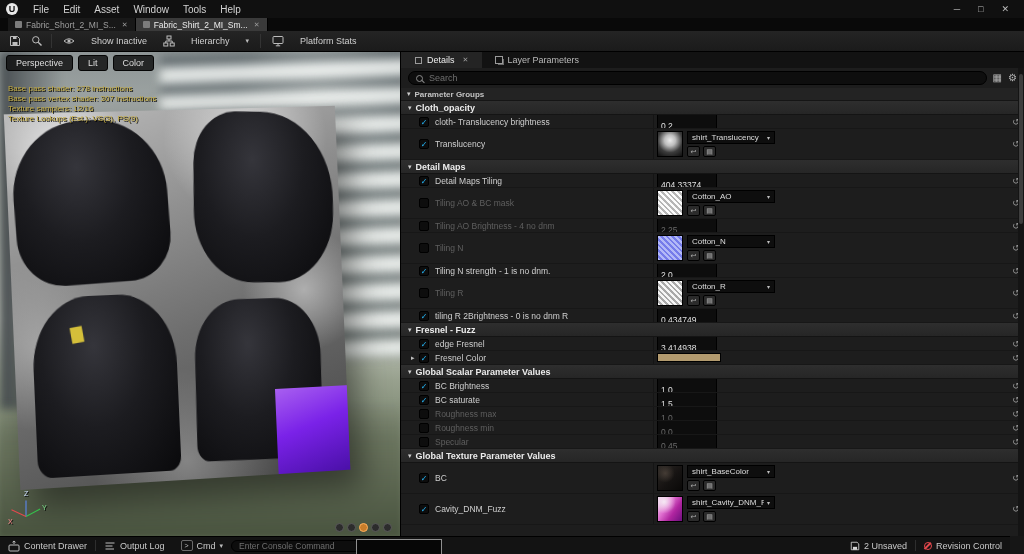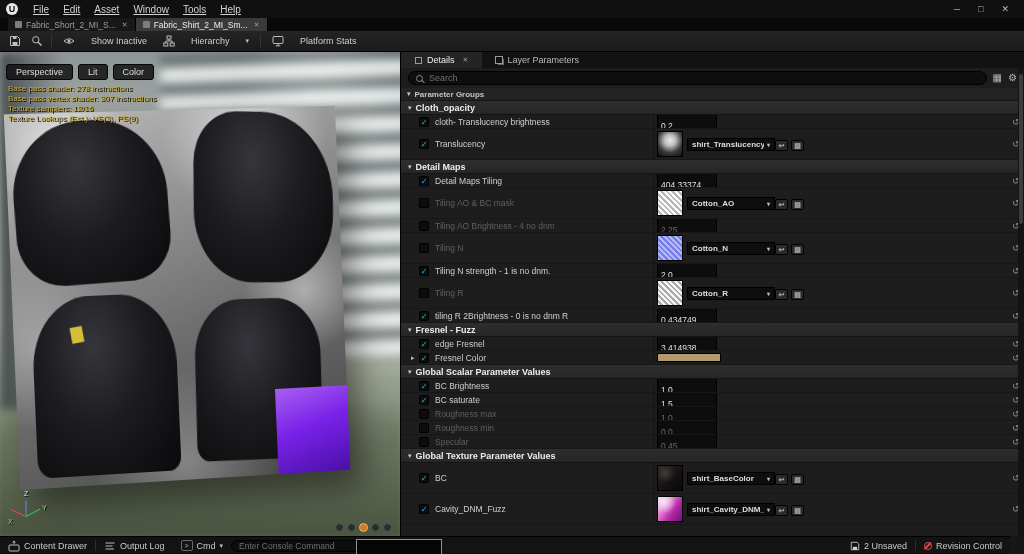--- a/index.html
+++ b/index.html
@@ -4,21 +4,21 @@
 <style>
   * { box-sizing: border-box; margin: 0; padding: 0; }
   html,body { width:1024px; height:554px; overflow:hidden; background:#0d0d0d;
     font-family:"Liberation Sans", sans-serif; color:#cfcfcf; }
   .app { position:relative; width:1024px; height:554px; background:#161616; }
 
   
   .titlebar { height:18px; background:#101010; display:flex; align-items:center; padding:0 6px; }
   .logo { width:12px; height:12px; border-radius:50%; background:#e8e8e8; color:#111;
     font-size:9px; font-weight:bold; line-height:12px; text-align:center; margin-right:8px; }
-  .menu-item { font-size:10px; color:#d2d2d2; padding:0 7px; cursor:default;text-decoration:underline; }
+  .menu-item { font-size:10px; color:#d2d2d2; padding:0 7px; cursor:default; }
   .titlebar-spacer { flex:1; }
   .winctl { font-size:9px; color:#bdbdbd; padding:0 9px; }
 
   
   .tabbar { height:13px; background:#090909; display:flex; align-items:flex-end; padding-left:8px; }
   .atab { height:13px; display:flex; align-items:center; gap:4px; padding:0 7px;
     background:#181818; color:#9f9f9f; font-size:8.5px; border-right:1px solid #000; }
   .atab.active { background:#3a3a3a; color:#ececec; }
   .atab-icon { width:7px; height:7px; background:#7d7d7d; border-radius:1px; }
   .atab-close { font-size:7px; color:#9a9a9a; margin-left:2px; }
@@ -61,21 +61,21 @@
   .shirt { position:absolute;
     background:radial-gradient(ellipse at 42% 28%, #35353b 0%, #1c1c20 45%, #09090b 100%); }
   .shirt.s1 { left:6px;  top:8px;   width:152px; height:162px; border-radius:46% 46% 28% 30%; transform:rotate(-2deg); }
   .shirt.s2 { right:6px; top:4px;   width:142px; height:172px; border-radius:30% 52% 40% 42%; transform:rotate(2deg); }
   .shirt.s3 { left:18px; top:182px; width:142px; height:178px; border-radius:40% 40% 8% 10%; }
   .shirt.s4 { right:26px;top:192px; width:128px; height:162px; border-radius:36% 36% 10% 10%; transform:rotate(1deg); }
   .purple-patch { position:absolute; right:0; bottom:0; width:74px; height:86px;
     background:linear-gradient(160deg,#a85ff0 0%,#7a22e8 45%,#4a10a8 100%); }
   .tag { position:absolute; left:56px; top:212px; width:12px; height:16px; background:#d4bf3a; transform:rotate(-8deg); }
 
-  .vp-buttons { position:absolute; top:12px; left:6px; display:flex; gap:5px; z-index:6; }
+  .vp-buttons { position:absolute; top:3px; left:6px; display:flex; gap:5px; z-index:6; }
   .vp-btn { background:rgba(18,18,18,.85); color:#dedede; font-size:9px; padding:2px 9px;
     border-radius:3px; border:1px solid #050505; }
   .vp-stats { position:absolute; top:32px; left:8px; z-index:6; font-size:8px; line-height:10px;
     color:#c0a83e; text-shadow:1px 1px 0 #000; }
   .mesh-buttons { position:absolute; bottom:4px; right:8px; display:flex; gap:3px; z-index:6; }
   .mesh-btn { width:9px; height:9px; border-radius:50%; background:#2c2c2c; border:1px solid #5a5a5a; }
   .mesh-btn.active { background:#c87d2a; border-color:#ffb05e; }
   .axis-gizmo { position:absolute; left:8px; bottom:6px; width:44px; height:44px; z-index:6; font-size:7px; }
   .ax-line { position:absolute; transform-origin:left center; height:1px; width:16px; left:18px; top:30px; }
   .ax-z { background:#5c8cff; transform:rotate(-90deg); }
@@ -137,21 +137,21 @@
     repeating-linear-gradient(45deg, rgba(255,255,255,.35) 0 2px, rgba(80,80,220,.35) 2px 4px), #8a94f2; }
   .thumb-cotton_r { background:
     repeating-linear-gradient(45deg, rgba(250,250,250,.9) 0 2px, rgba(165,165,165,.9) 2px 4px),
     repeating-linear-gradient(-45deg, #e6e6e6 0 3px, #c2c2c2 3px 6px); }
   .thumb-basecolor { background:
     radial-gradient(circle at 30% 30%, #453c35 0%, rgba(0,0,0,0) 40%),
     linear-gradient(135deg,#2b2724 0%,#161312 55%,#0a0908 100%); }
   .thumb-cavity { background:
     radial-gradient(circle at 25% 20%, #f5e8f3 0%, rgba(0,0,0,0) 45%),
     linear-gradient(125deg,#f0d8ee 0%,#e070d0 38%,#b025a0 65%,#6d0f7e 100%); }
-  .tcol { display:flex; flex-direction:row; justify-content:center;font-weight:bold; }
+  .tcol { display:flex; flex-direction:column; justify-content:center; }
   .combo { width:88px; height:13px; background:#0e0e0e; border:1px solid #000; display:flex;
     justify-content:space-between; align-items:center; padding:0 4px; }
   .combo-label { font-size:8px; color:#dedede; white-space:nowrap; overflow:hidden; }
   .combo-caret { font-size:6px; color:#bdbdbd; margin-left:3px; }
   .ticons { display:flex; gap:3px; margin-top:2px; }
   .ticon { width:13px; height:11px; background:#2b2b2b; border:1px solid #000; border-radius:2px;
     color:#ababab; font-size:7px; line-height:10px; text-align:center; }
 
   .vscroll { position:absolute; right:0; top:16px; bottom:0; width:6px; background:#141414; }
   .vthumb { position:absolute; left:1px; right:1px; top:6px; height:150px; background:#3d3d3d; border-radius:3px; }

